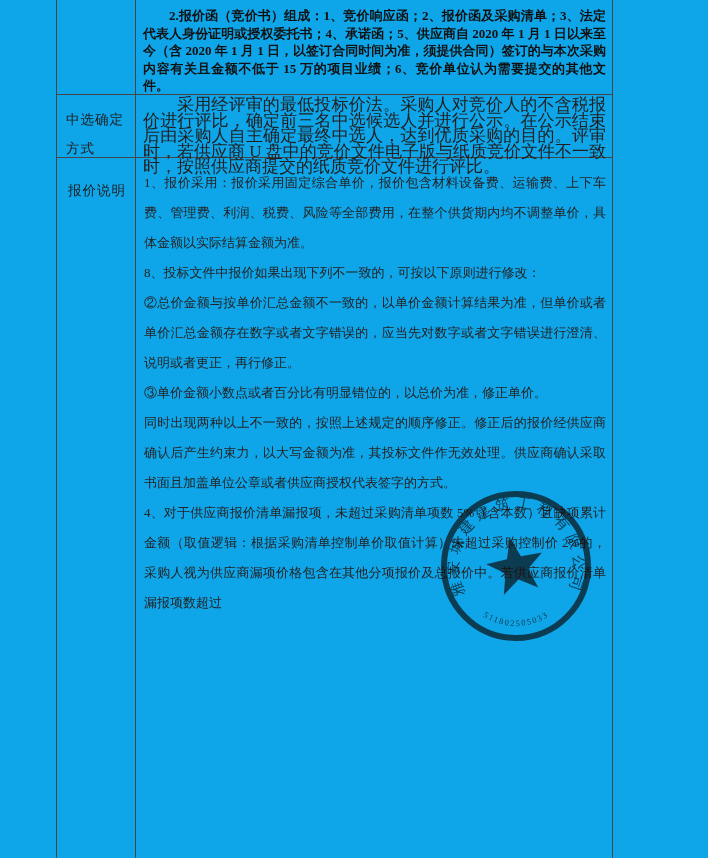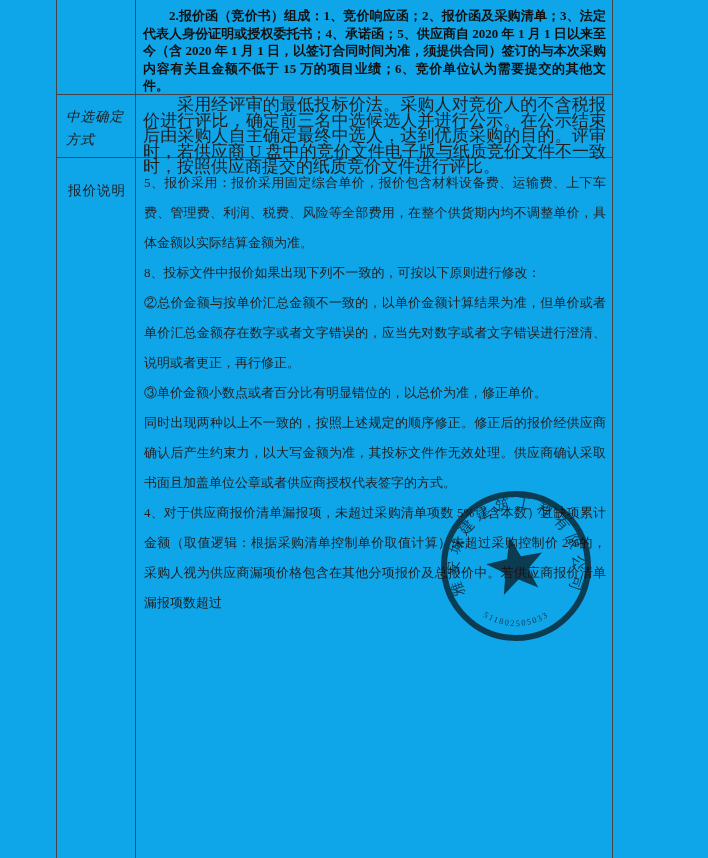--- a/index.html
+++ b/index.html
@@ -29,21 +29,21 @@
   .cell-content{flex:1;box-sizing:border-box;min-width:0;}
   
   .row1{height:107px;}
   .row1 .cell-content{padding:19px 6px 0 7px;}
   .row1 p{
     margin:0;font-size:13px;font-weight:bold;color:#111;
     line-height:17.5px;text-align:justify;text-align-last:left;
   }
   
   .row2{height:63px;}
-  .row2 .cell-label{padding:10px 1px 0 9px;line-height:23px;letter-spacing:1px;font-style:italic;}
+  .row2 .cell-label{padding:10px 1px 0 9px;line-height:29px;letter-spacing:1px;}
   .row2 .cell-content{padding:2px 6px 0 7px;}
   .row2 p{
     margin:0;font-size:17px;line-height:15.5px;color:#202020;
     text-align:justify;text-align-last:left;
   }
   
   .row3{height:715px;}
   .row3 .cell-label{padding:24px 0 0 11px;letter-spacing:1px;}
   .row3 .cell-content{padding:10px 6px 0 8px;}
   .row3 p{
@@ -80,21 +80,21 @@
     <div class="t-row row2">
       <div class="cell-label">中选确定方式</div>
       <div class="cell-content">
         <p class="indent-2">采用经评审的最低投标价法。采购人对竞价人的不含税报价进行评比，确定前三名中选候选人并进行公示。在公示结束后由采购人自主确定最终中选人，达到优质采购的目的。评审时，若供应商 U 盘中的竞价文件电子版与纸质竞价文件不一致时，按照供应商提交的纸质竞价文件进行评比。</p>
       </div>
     </div>
 
     <div class="t-row row3 last">
       <div class="cell-label">报价说明</div>
       <div class="cell-content">
-        <p>5、报价采用：报价采用固定综合单价，报价包含材料设备费、运输费、上下车费、管理费、利润、税费、风险等全部费用，在整个供货期内均不调整单价，具体金额以实际结算金额为准。</p>
+        <p>1、报价采用：报价采用固定综合单价，报价包含材料设备费、运输费、上下车费、管理费、利润、税费、风险等全部费用，在整个供货期内均不调整单价，具体金额以实际结算金额为准。</p>
         <p>8、投标文件中报价如果出现下列不一致的，可按以下原则进行修改：</p>
         <p>②总价金额与按单价汇总金额不一致的，以单价金额计算结果为准，但单价或者单价汇总金额存在数字或者文字错误的，应当先对数字或者文字错误进行澄清、说明或者更正，再行修正。</p>
         <p>③单价金额小数点或者百分比有明显错位的，以总价为准，修正单价。</p>
         <p>同时出现两种以上不一致的，按照上述规定的顺序修正。修正后的报价经供应商确认后产生约束力，以大写金额为准，其投标文件作无效处理。供应商确认采取书面且加盖单位公章或者供应商授权代表签字的方式。</p>
         <p>4、对于供应商报价清单漏报项，未超过采购清单项数 5%（含本数）且缺项累计金额（取值逻辑：根据采购清单控制单价取值计算）未超过采购控制价 2%的，采购人视为供应商漏项价格包含在其他分项报价及总报价中。若供应商报价清单漏报项数超过</p>
       </div>
     </div>
 
   </div>
 

